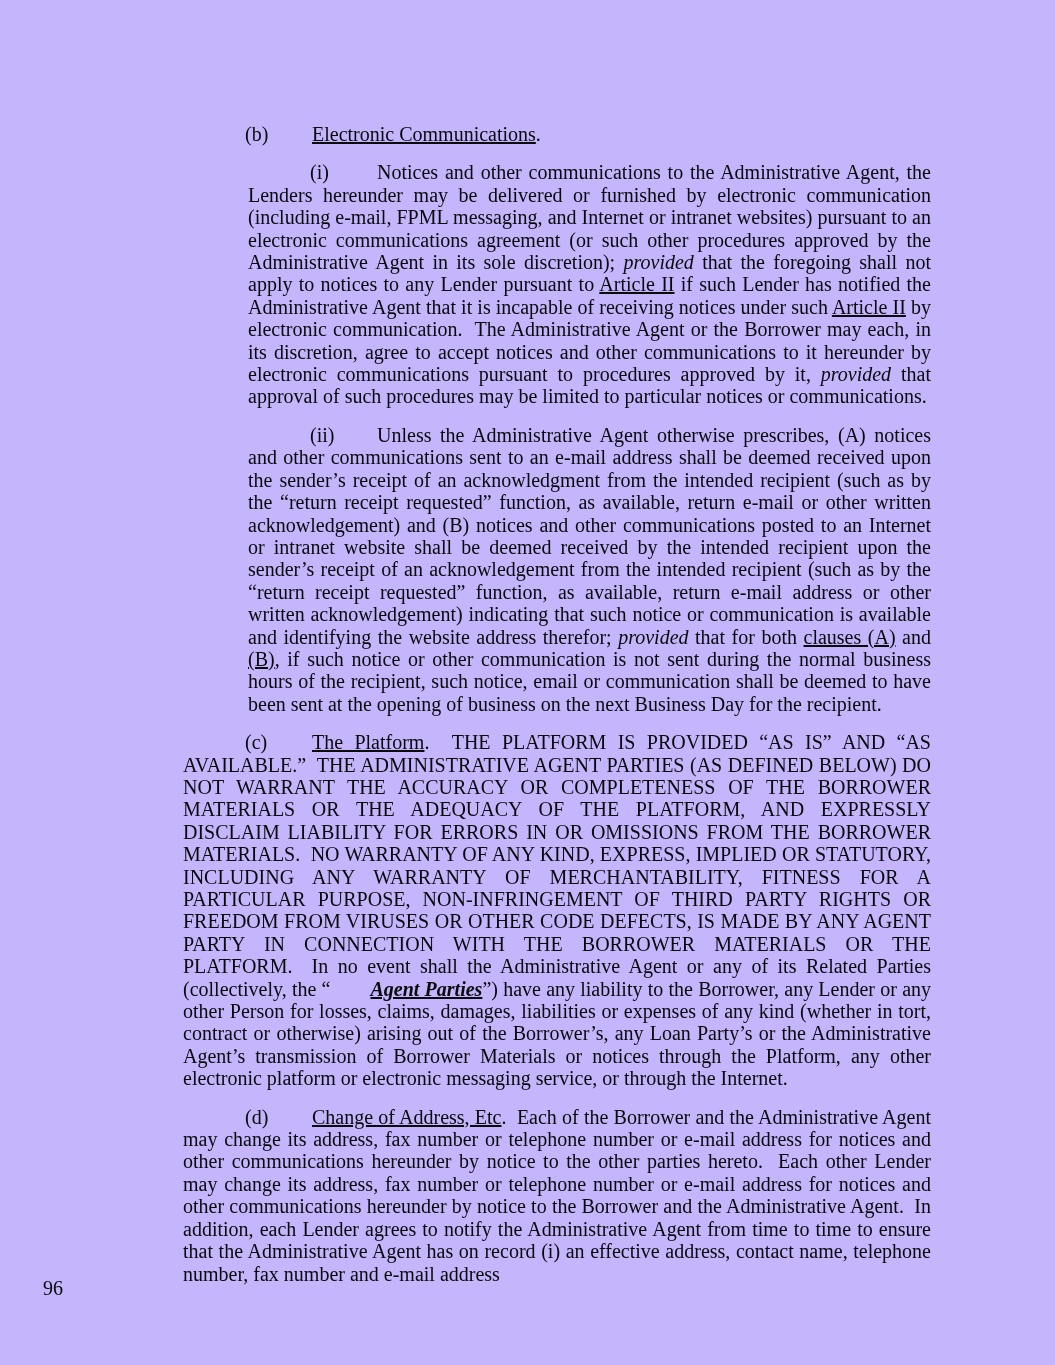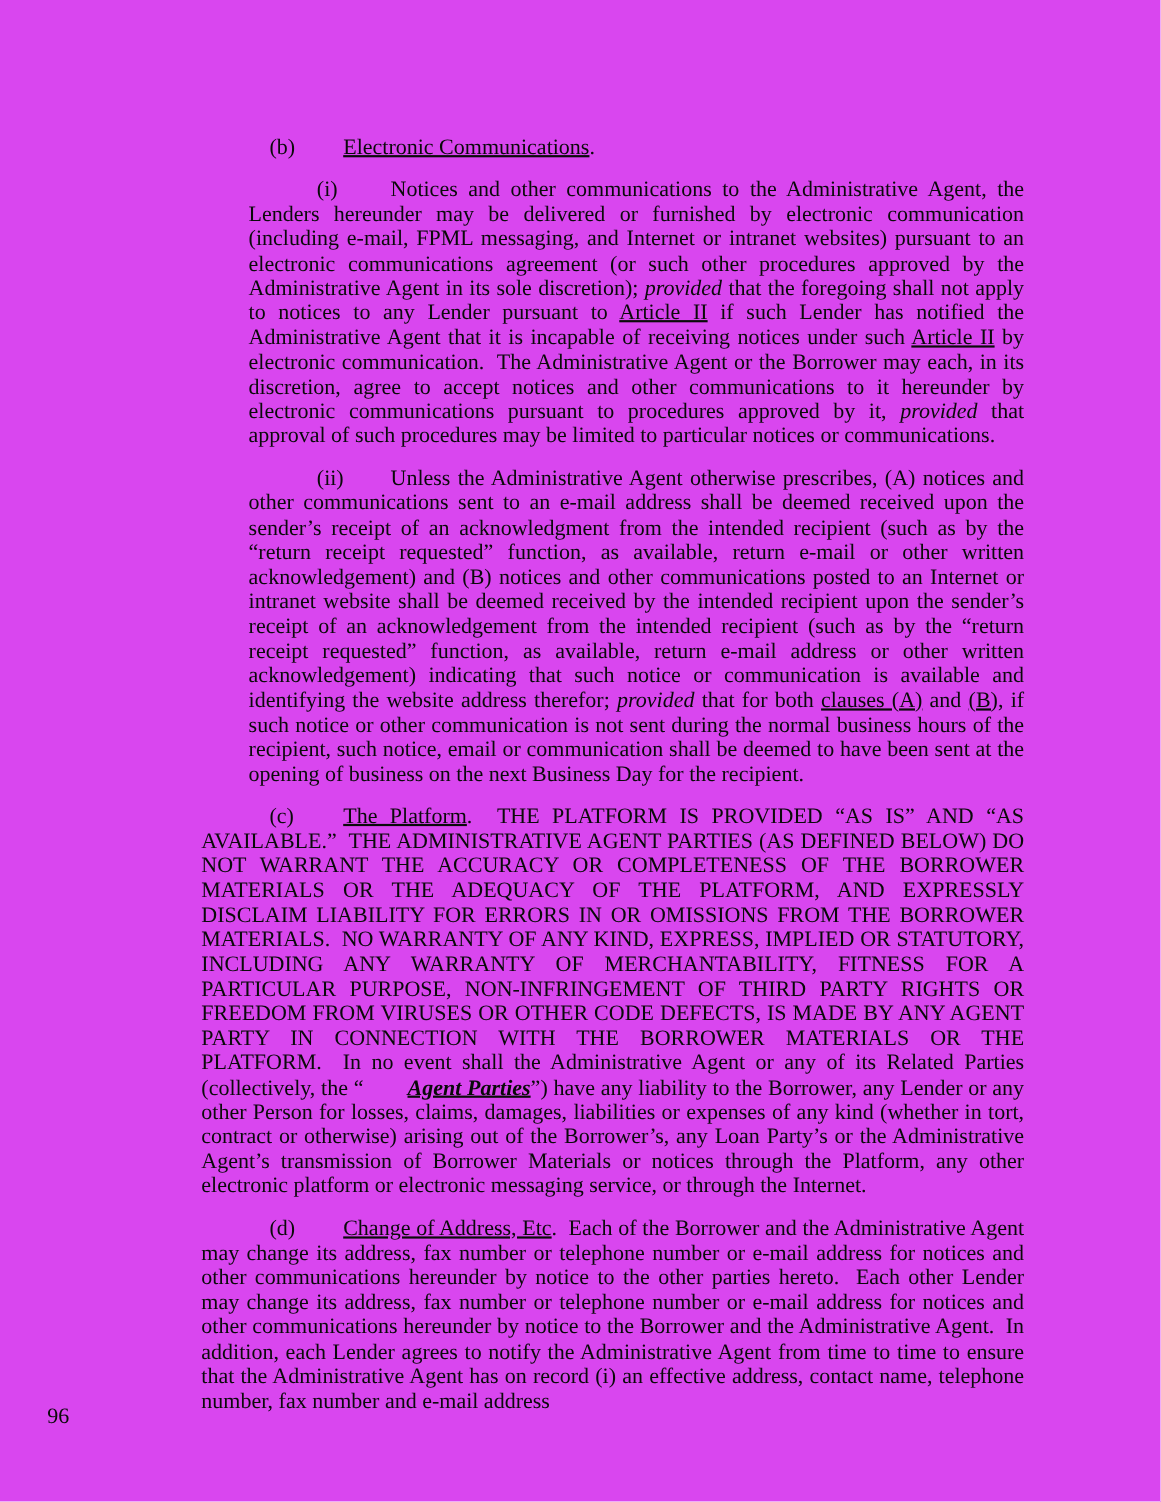--- a/index.html
+++ b/index.html
@@ -1,35 +1,35 @@
 <!DOCTYPE html>
 <html><head>
 <meta charset="utf-8">
 <style>
   html, body { margin: 0; padding: 0; background: #ffffff; }
   .page {
     position: relative;
     width: 1055px;
     height: 1365px;
-    background: #d946ef;
+    background: #c4b5fd;
     box-sizing: border-box;
     padding: 123px 124px 0 183px;
     font-family: "Liberation Serif", "DejaVu Serif", serif;
     font-size: 20px;
     line-height: 22.4px;
     color: #0a0a0a;
     overflow: hidden;
   }
   .para {
     margin: 0 0 16px 0;
     text-align: justify;
     text-indent: 62px;
     white-space: pre-wrap;
   }
-  .para.indented { margin-left: 43px; }
+  .para.indented { margin-left: 65px; }
   .tab-label {
     display: inline-block;
     width: 67px;
     text-indent: 0;
   }
   .underline { text-decoration: underline; }
   .italic { font-style: italic; }
   .bold-italic-underline { font-weight: bold; font-style: italic; text-decoration: underline; margin-left: 40px; }
   .footer {
     position: absolute;

